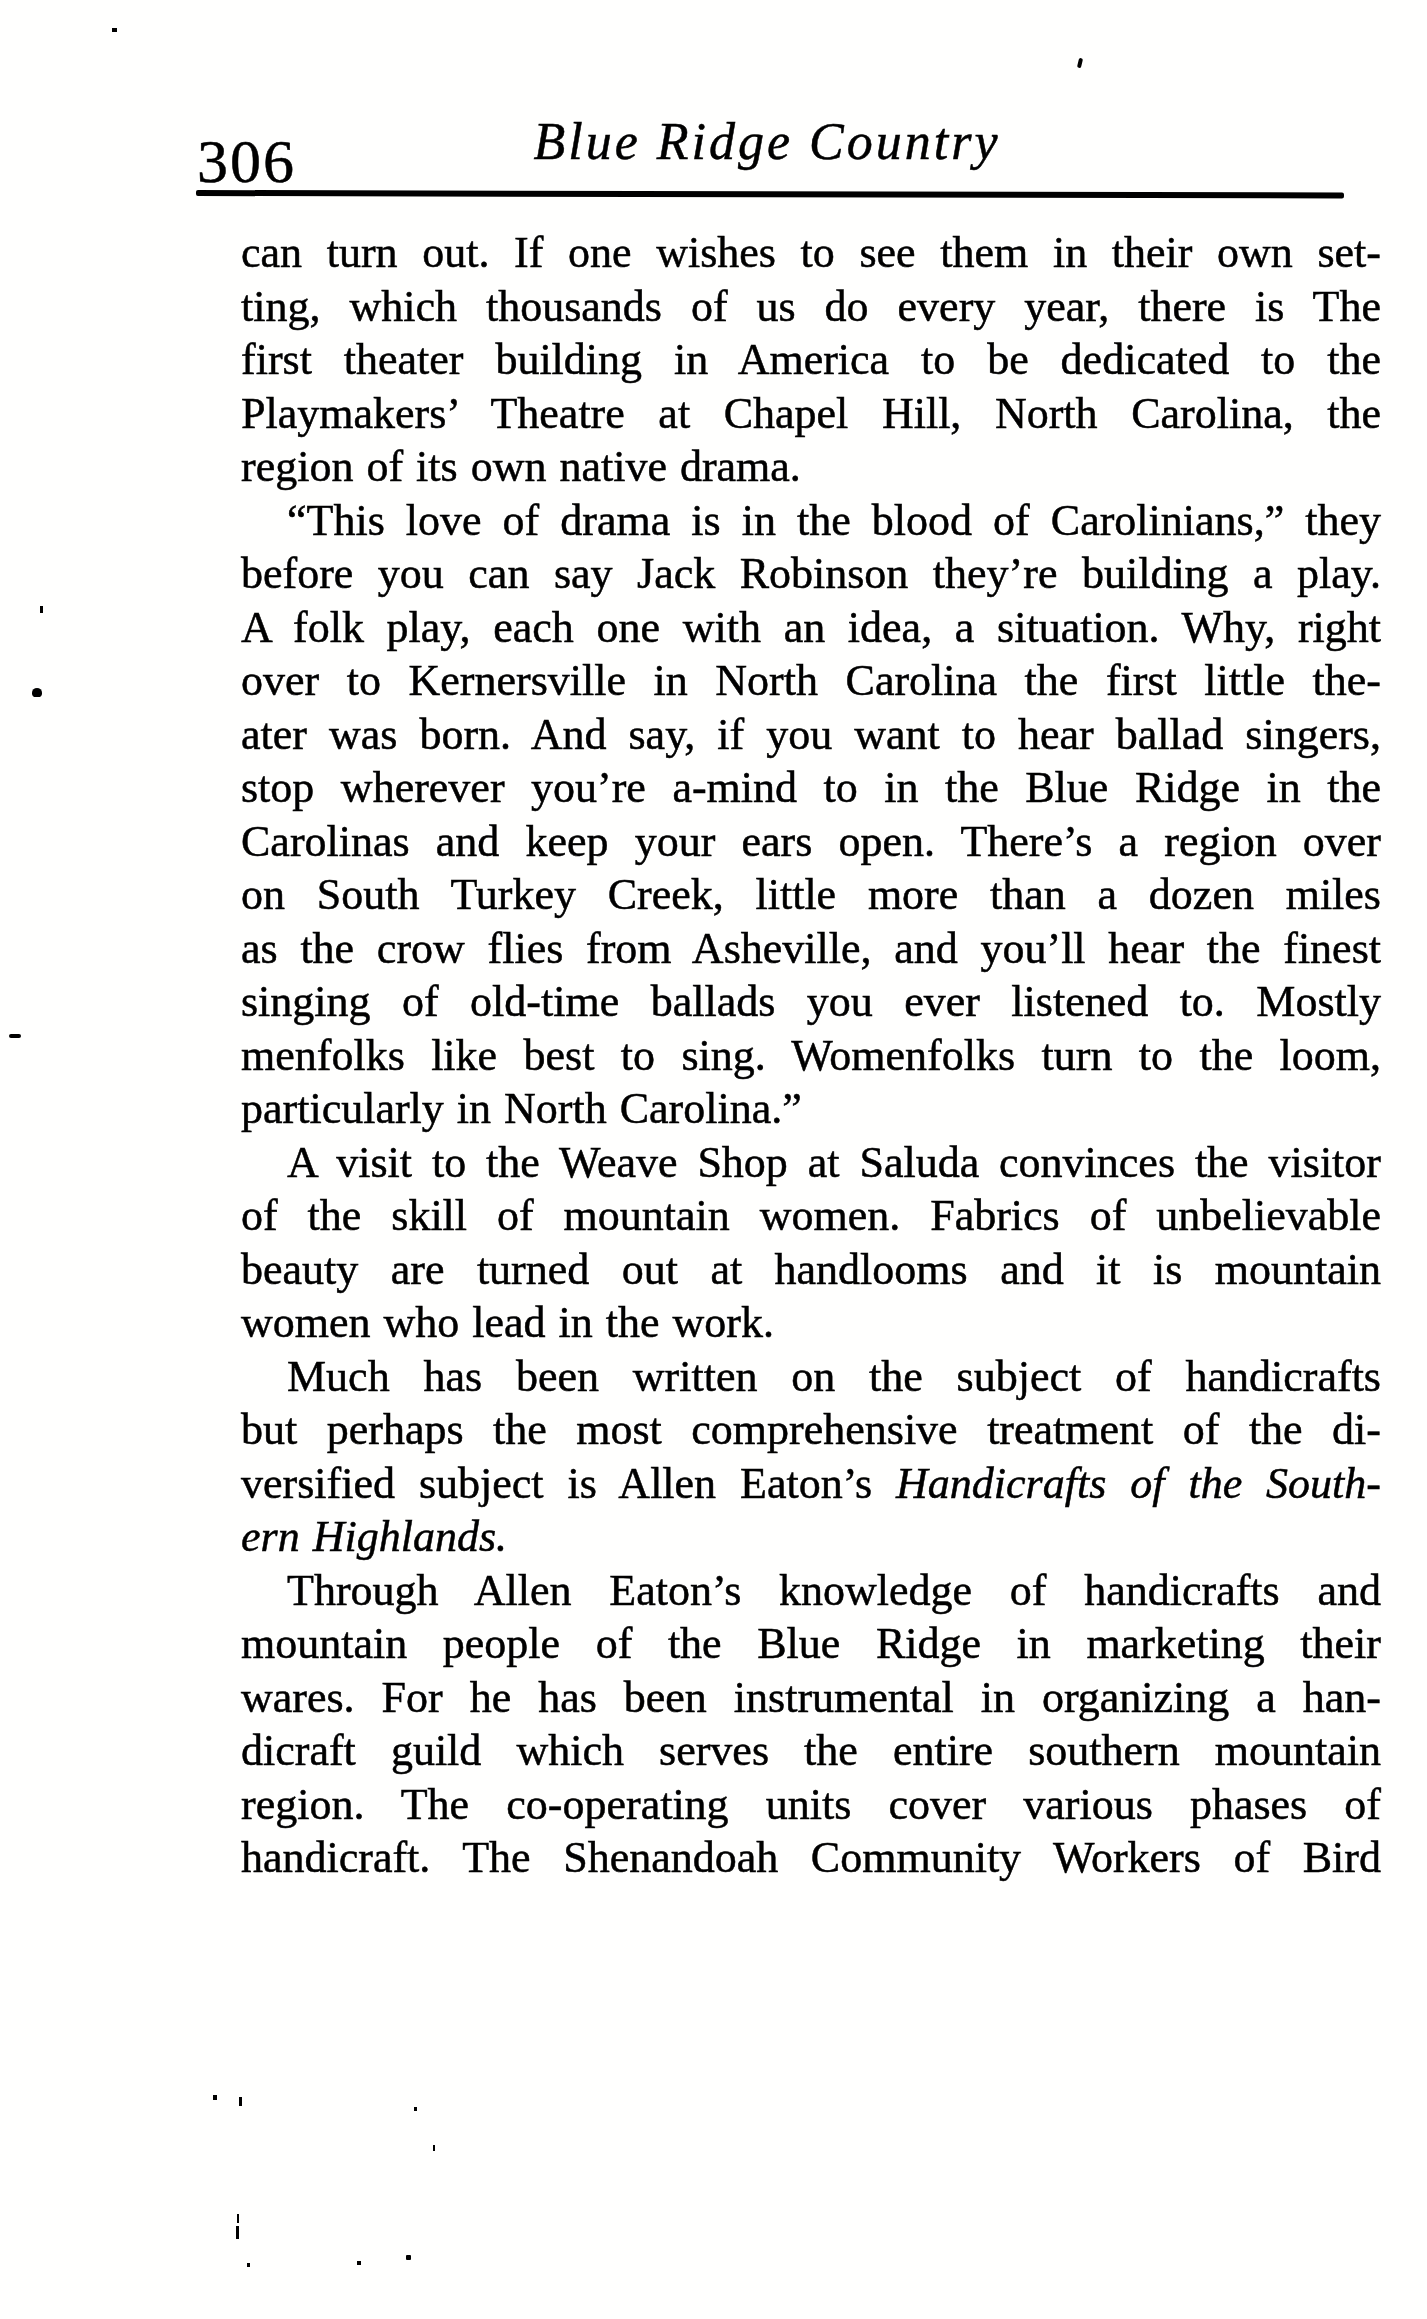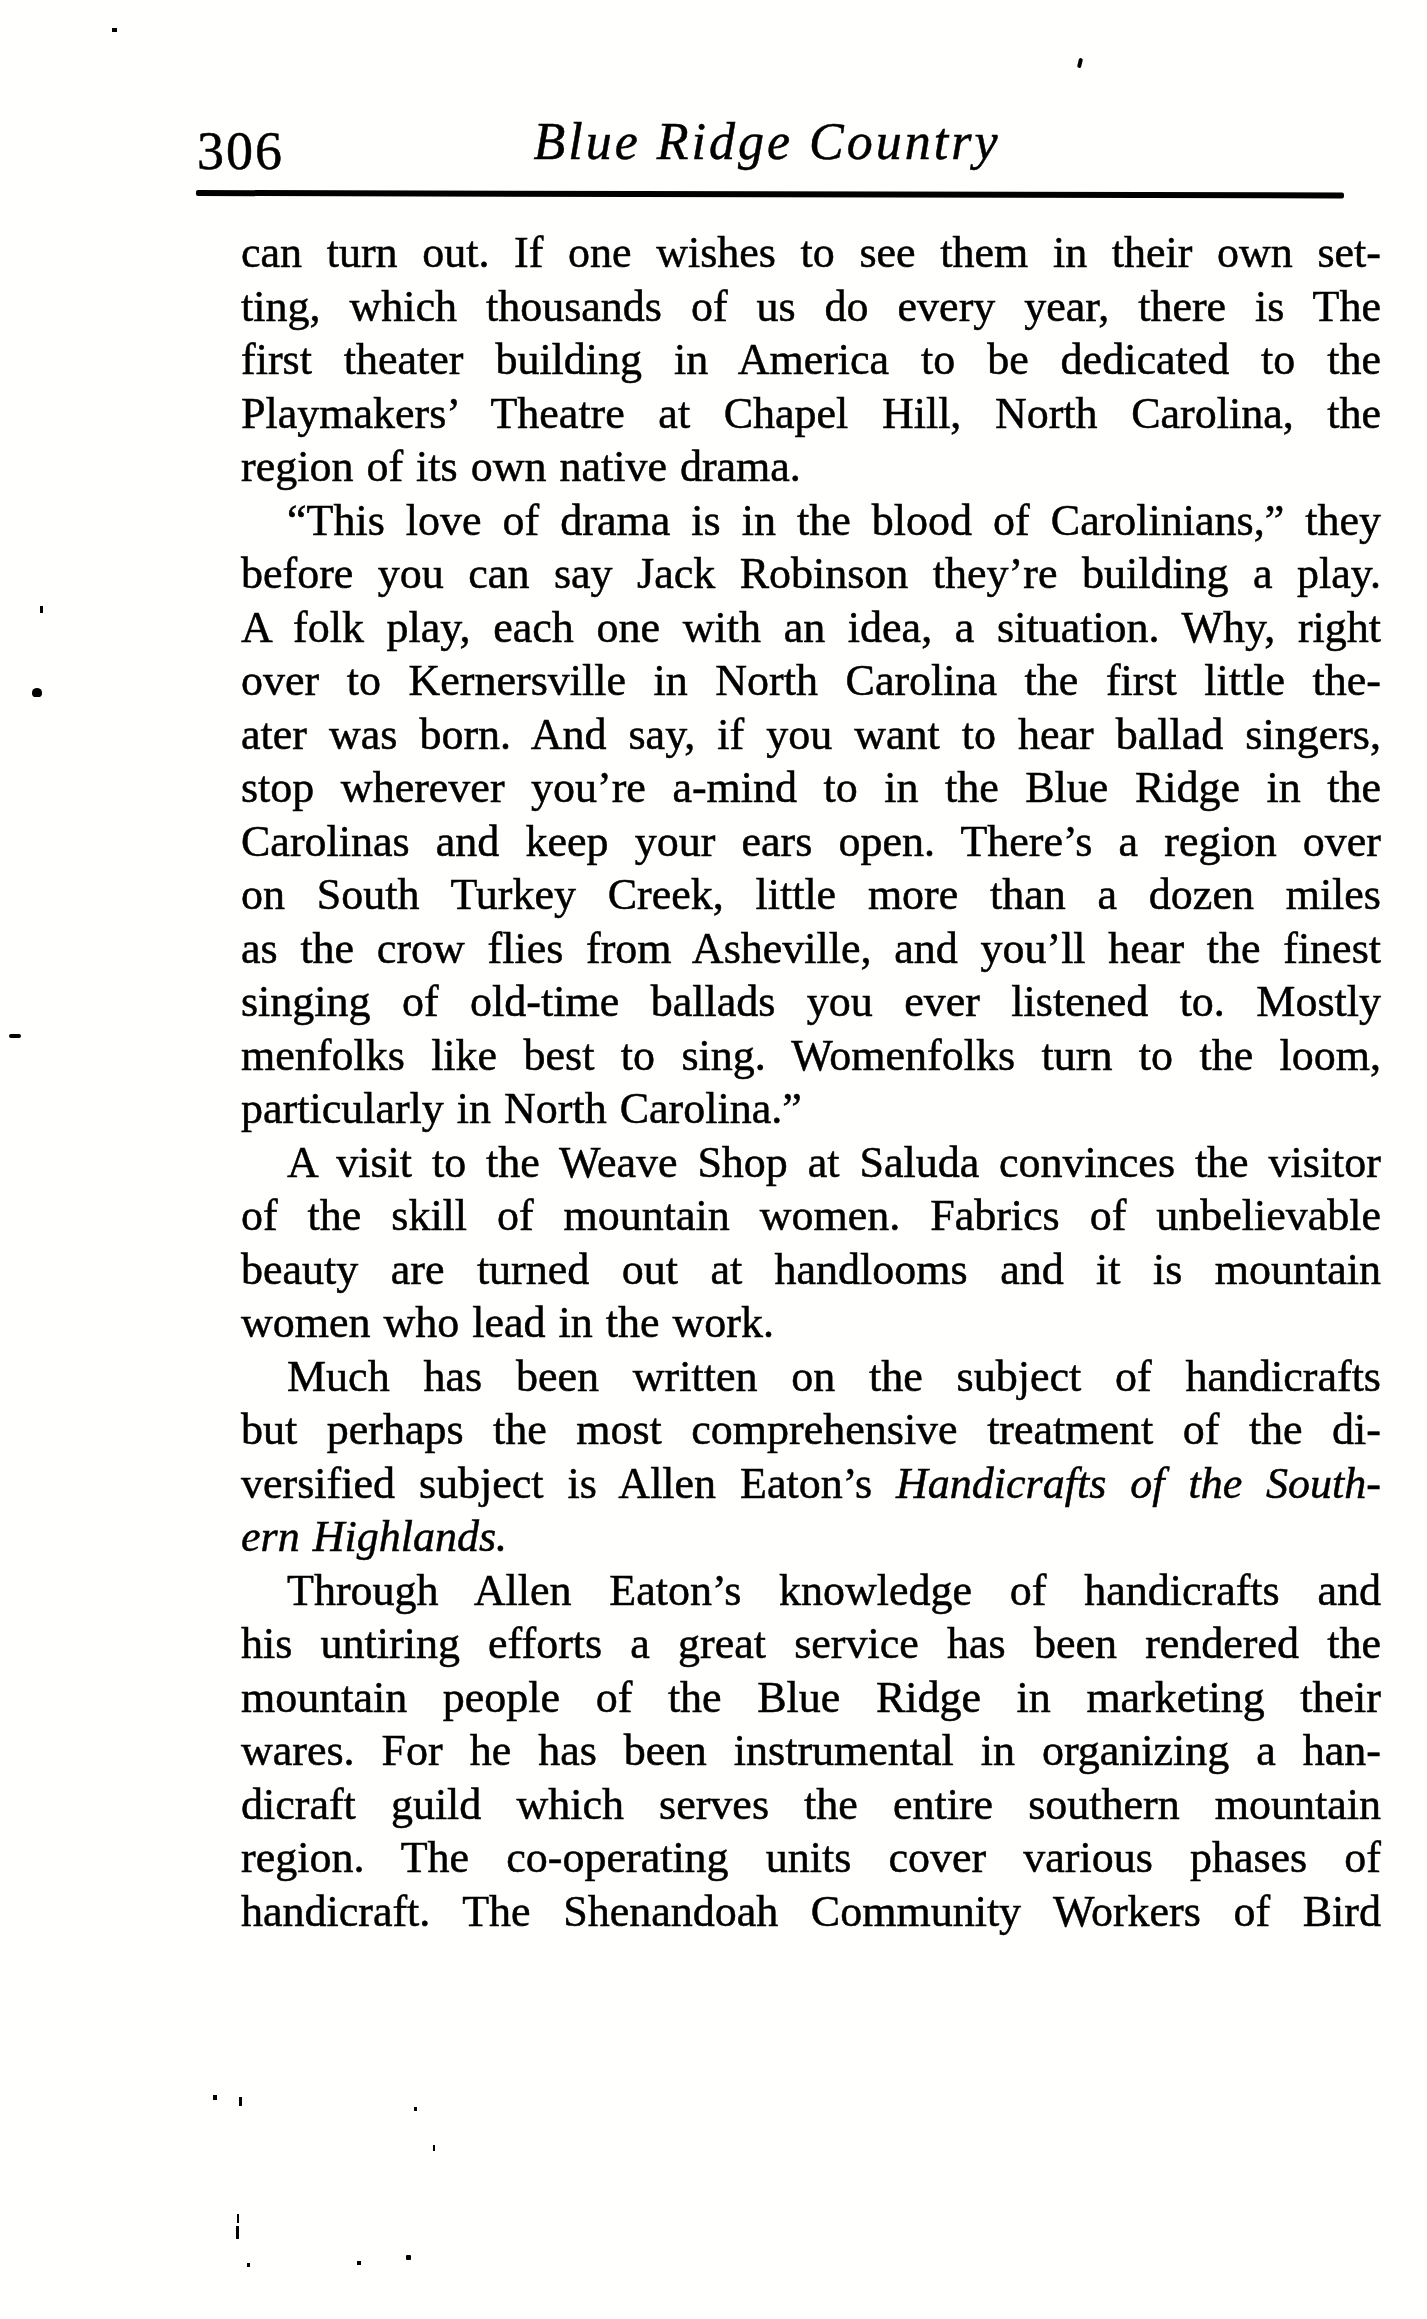--- a/index.html
+++ b/index.html
@@ -13,22 +13,22 @@
     height: 2319px;
     background: #fffffe;
     overflow: hidden;
     color: #000;
     font-family: "Liberation Serif", "DejaVu Serif", serif;
     -webkit-text-stroke: 0.5px #000;
   }
   .page-number {
     position: absolute;
     left: 197px;
-    top: 124px;
-    font-size: 54px;
+    top: 130px;
+    font-size: 62px;
     line-height: 1;
     letter-spacing: 2px;
   }
   .running-title {
     position: absolute;
     left: 197px;
     top: 116px;
     width: 1140px;
     text-align: center;
     font-style: italic;
@@ -107,21 +107,20 @@
       <div class="line align-left"><span>particularly in North Carolina.”</span></div>
       <div class="line indent"><span>A visit to the Weave Shop at Saluda convinces the visitor</span></div>
       <div class="line"><span>of the skill of mountain women. Fabrics of unbelievable</span></div>
       <div class="line"><span>beauty are turned out at handlooms and it is mountain</span></div>
       <div class="line align-left"><span>women who lead in the work.</span></div>
       <div class="line indent"><span>Much has been written on the subject of handicrafts</span></div>
       <div class="line"><span>but perhaps the most comprehensive treatment of the di-</span></div>
       <div class="line"><span>versified subject is Allen Eaton’s </span><span class="italic">Handicrafts of the South-</span></div>
       <div class="line align-left"><span class="italic">ern Highlands.</span></div>
       <div class="line indent"><span>Through Allen Eaton’s knowledge of handicrafts and</span></div>
-      <div class="line"><span>his untiring efforts a great service has been rendered the</span></div>
       <div class="line"><span>mountain people of the Blue Ridge in marketing their</span></div>
       <div class="line"><span>wares. For he has been instrumental in organizing a han-</span></div>
       <div class="line"><span>dicraft guild which serves the entire southern mountain</span></div>
       <div class="line"><span>region. The co-operating units cover various phases of</span></div>
       <div class="line"><span>handicraft. The Shenandoah Community Workers of Bird</span></div>
     </main>
 
   <div class="speck" style="left:112px; top:28px;  width:5px;  height:4px;"></div>
   <div class="speck" style="left:1078px;top:58px;  width:4px;  height:10px; transform:rotate(14deg); border-radius:2px;"></div>
   <div class="speck" style="left:40px;  top:606px; width:3px;  height:7px;"></div>

